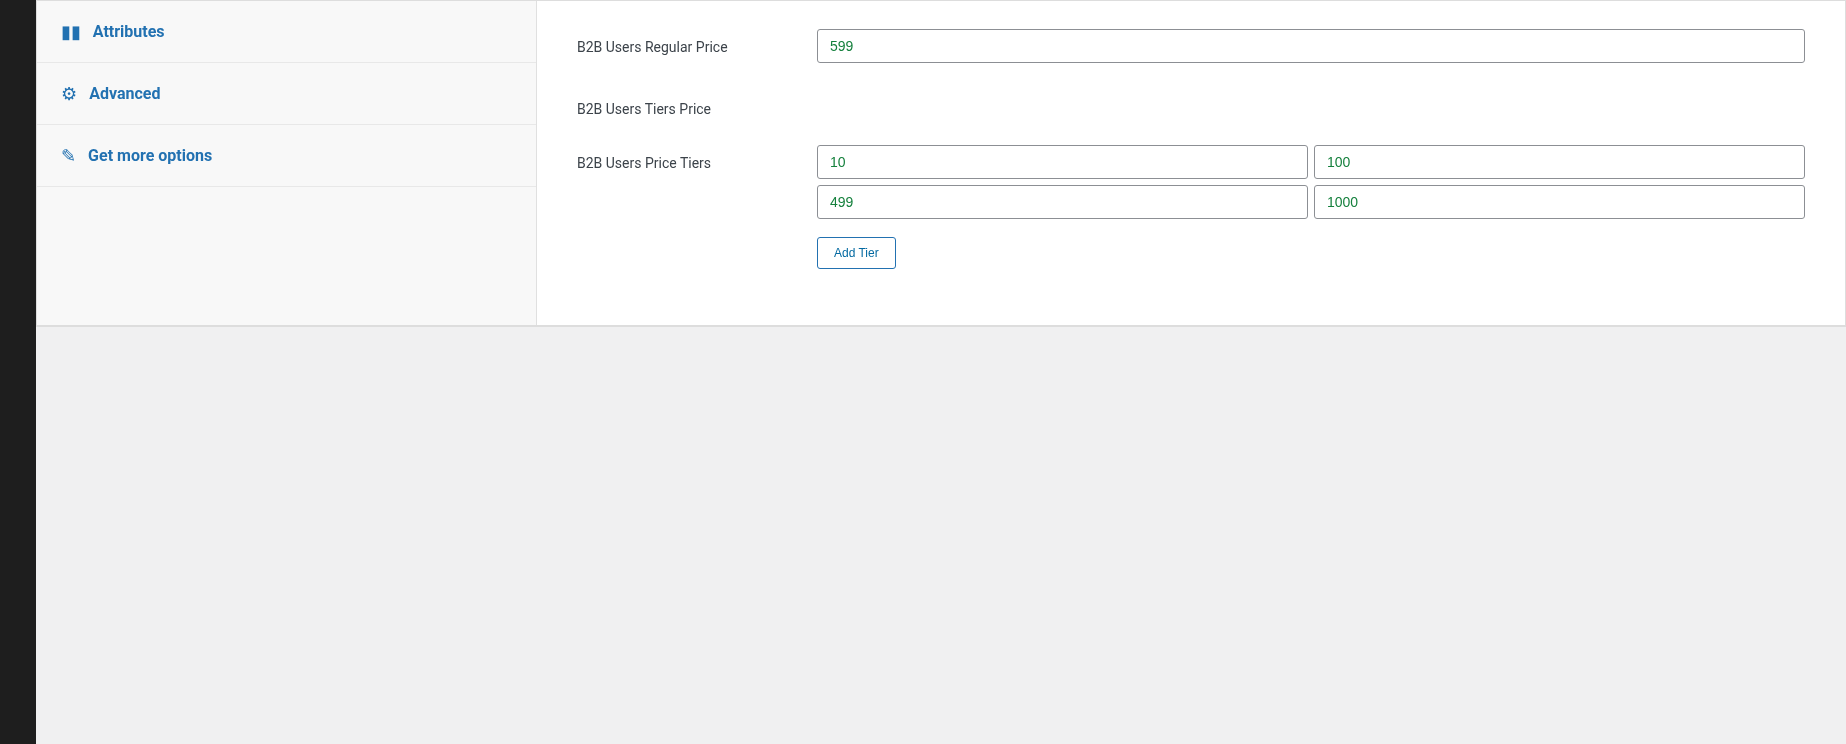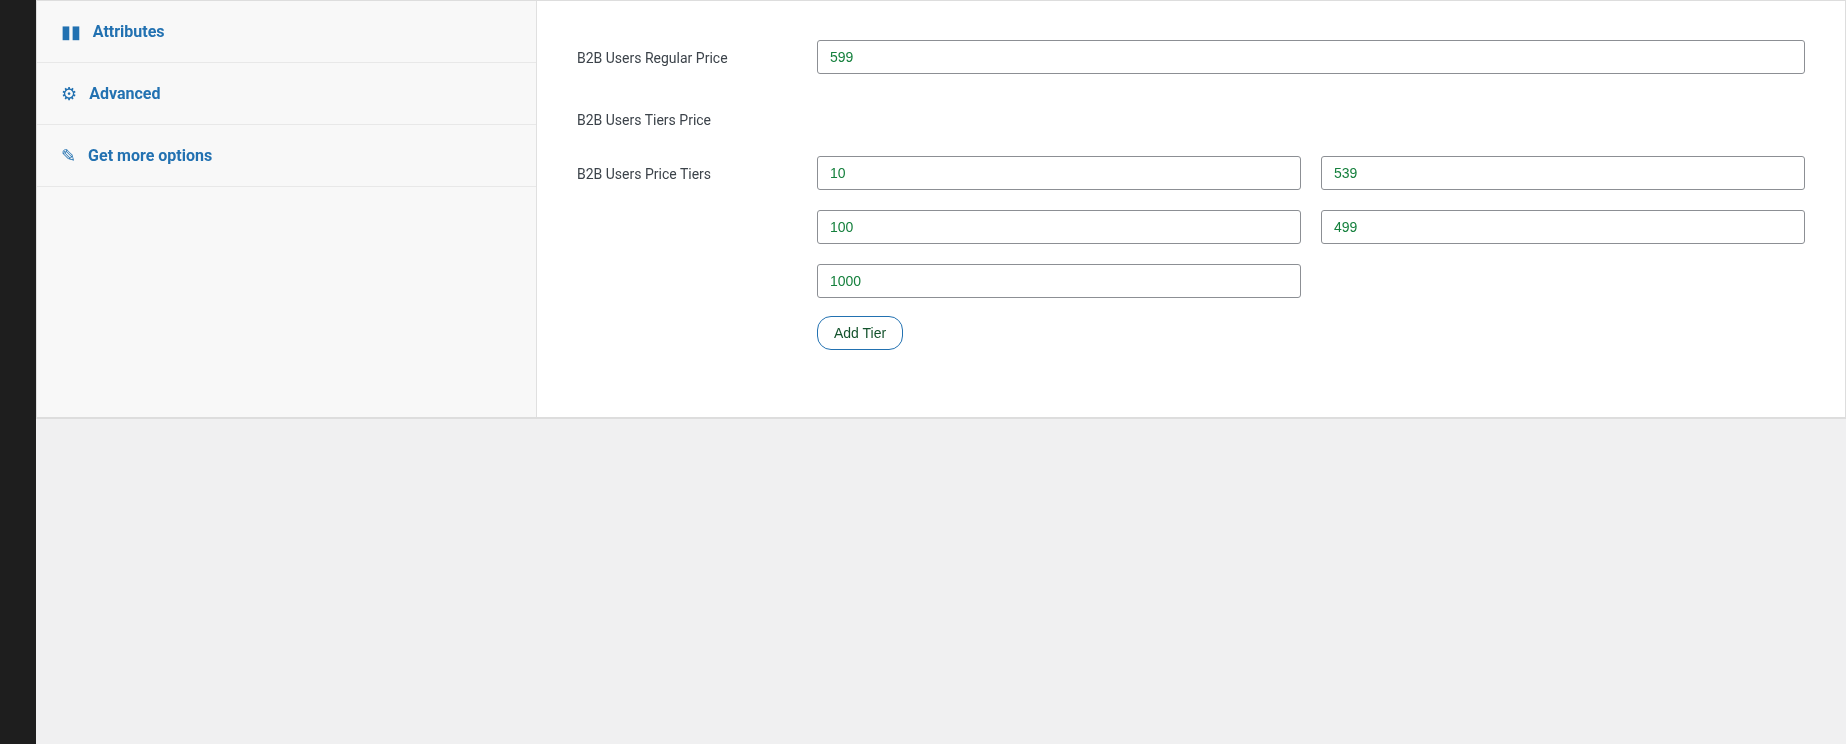--- a/index.html
+++ b/index.html
@@ -69,21 +69,21 @@
     }
 
     .sidebar-item-label {
       color: #2271b1;
       font-size: 16px;
       font-weight: 700;
     }
 
     .content-area {
       flex: 1;
-      padding: 39px 40px;
+      padding: 28px 40px;
       background: #ffffff;
     }
 
     .form-row {
       display: flex;
       align-items: flex-start;
       margin-bottom: 28px;
     }
 
     .form-label {
@@ -106,31 +106,31 @@
       border-radius: 3px;
       font-size: 14px;
       color: #15803d;
       background: #fff;
       outline: none;
     }
 
     .tier-grid {
       display: grid;
       grid-template-columns: 1fr 1fr;
-      gap: 20px;
+      gap: 6px;
       margin-bottom: 10px;
     }
 
     .add-tier-btn {
       padding: 8px 16px;
       background: #fff;
       border: 1px solid #2271b1;
-      border-radius: 14px;
-      color: #14532d;
-      font-size: 14px;
+      border-radius: 3px;
+      color: #0369a1;
+      font-size: 12px;
       cursor: pointer;
       margin-top: 8px;
     }
 
     .bottom-bar {
       height: 60px;
       background: #f0f0f1;
       border-top: 1px solid #ddd;
     }
   </style>
@@ -174,21 +174,20 @@
         <div class="form-row">
           <div class="form-label">B2B Users Tiers Price</div>
         </div>
 
         <div class="form-row">
           <div class="form-label">B2B Users Price Tiers</div>
           <div class="form-inputs">
             <div class="tier-grid">
 
               <input class="form-input" type="text" value="10" style="">
-              <input class="form-input" type="text" value="539" style="">
 
               <input class="form-input" type="text" value="100" style="">
               <input class="form-input" type="text" value="499" style="">
 
               <input class="form-input" type="text" value="1000" style="">
             </div>
             <button class="add-tier-btn">Add Tier</button>
           </div>
         </div>
 

